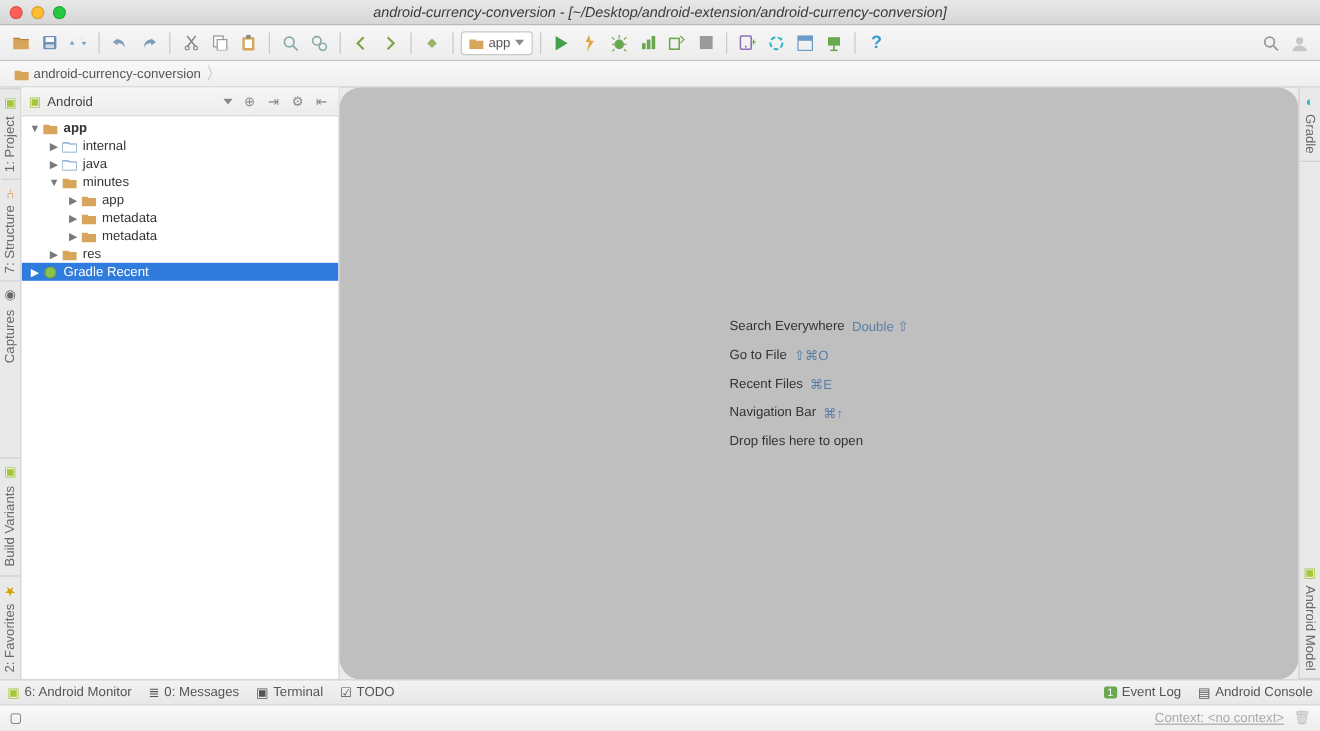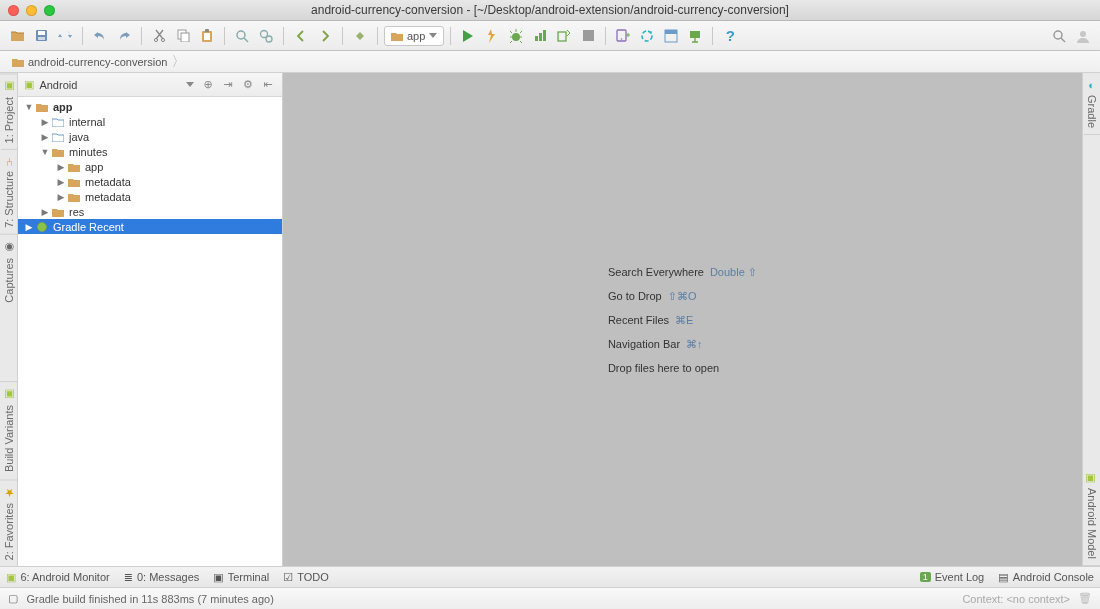--- a/index.html
+++ b/index.html
@@ -4,21 +4,21 @@
 <style>
 * { margin: 0; padding: 0; box-sizing: border-box; font-family: "Lucida Grande", "Helvetica Neue", Arial, sans-serif; font-size: 11px; -webkit-user-select: none; user-select: none; }
 body { background: #ececec; width: 1100px; height: 609px; overflow: hidden; display: flex; flex-direction: column; }
 svg { display: block; }
 
 
 .titlebar { height: 21px; background: linear-gradient(#e8e8e8,#d6d6d6); border-bottom: 1px solid #b8b8b8; display: flex; align-items: center; position: relative; }
 .traffic { display: flex; gap: 7px; padding-left: 8px; }
 .traffic span { width: 11px; height: 11px; border-radius: 50%; border: 0.5px solid rgba(0,0,0,.15); }
 .tl-close { background:#ff5f57; } .tl-min { background:#febc2e; } .tl-max { background:#28c840; }
-.titlebar-text { position: absolute; left: 0; right: 0; text-align: center; font-size: 12px; color: #3a3a3a; pointer-events: none; }
+.titlebar-text { position: absolute; left: 0; right: 0; text-align: center; font-size: 12px; color: #3a3a3a; pointer-events: none; font-style: italic; }
 
 
 .toolbar { height: 30px; background: linear-gradient(#f7f7f7,#ececec); border-bottom: 1px solid #c2c2c2; display: flex; align-items: center; padding: 0 6px; gap: 2px; }
 .tool-btn { width: 22px; height: 22px; display: flex; align-items: center; justify-content: center; border-radius: 3px; color:#6d6d6d; }
 .tool-sep { width: 1px; height: 18px; background: #c8c8c8; margin: 0 4px; }
 .run-config { height: 20px; display: flex; align-items: center; gap: 4px; padding: 0 6px; border: 1px solid #c8c8c8; border-radius: 3px; background: #fff; color:#555; }
 
 
 .navbar { height: 22px; background: linear-gradient(#f8f8f8,#efefef); border-bottom: 1px solid #d0d0d0; display: flex; align-items: center; padding-left: 6px; }
 .crumb { display: flex; align-items: center; gap: 4px; padding: 1px 6px; font-size: 11px; color:#555; }
@@ -46,34 +46,34 @@
 .node .arrow { width:10px; text-align:center; color:#7a7a7a; font-size:9px; }
 .node .icon { width:16px; display:flex; align-items:center; justify-content:center; }
 .node .label { margin-left:3px; }
 .node.sel { background:#2f7bde; color:#fff; }
 .node.sel .arrow { color:#fff; }
 .indent-0 { padding-left: 6px; }
 .indent-1 { padding-left: 22px; }
 .indent-2 { padding-left: 38px; }
 
 
-.editor { flex:1; background:#bfbfbf; display:flex; align-items:center; justify-content:center; }
+.editor { flex:1; background:#bfbfbf; display:flex; align-items:center; justify-content:center;border-radius:17px; }
 .hints { display:flex; flex-direction:column; gap:11px; }
 .hint-row { font-size:13px; color:#333; display:flex; gap:6px; }
 .hint-row .key { color:#5b7ea5; }
 
 
 .bottom-tabs { height:22px; background:linear-gradient(#f3f3f3,#e7e7e7); border-top:1px solid #cfcfcf; border-bottom:1px solid #cfcfcf; display:flex; align-items:center; padding:0 6px; gap:14px; font-size:11px; color:#555; }
 .bottom-tabs .tab { display:flex; align-items:center; gap:4px; }
 .bottom-tabs .spacer { flex:1; }
 
 
 .statusbar { height:21px; background:linear-gradient(#f9f9f9,#ededed); display:flex; align-items:center; padding:0 8px; gap:8px; font-size:11px; color:#666; }
 .statusbar .spacer { flex:1; }
-.statusbar .ctx { color:#aaa; }
+.statusbar .ctx { color:#aaa;text-decoration:underline; }
 
 
 .ficon svg { width:12px; height:10px; }
 .greencircle { width:10px; height:10px; border-radius:50%; background:conic-gradient(#8bc34a 0 100%); border:1px solid #7aa642; }
 .android-robot { color:#a4c639; }
 </style>
 </head>
 <body>
 
 <div class="titlebar">
@@ -394,21 +394,21 @@
     </div>
   </div>
 
   <div class="editor">
     <div class="hints">
       <div class="hint-row">
           <span>Search Everywhere</span>
           <span class="key">Double ⇧</span>
         </div>
       <div class="hint-row">
-          <span>Go to Drop</span>
+          <span>Go to File</span>
           <span class="key">⇧⌘O</span>
         </div>
       <div class="hint-row">
           <span>Recent Files</span>
           <span class="key">⌘E</span>
         </div>
       <div class="hint-row">
           <span>Navigation Bar</span>
           <span class="key">⌘↑</span>
         </div>
@@ -455,17 +455,16 @@
       <span>Event Log</span>
     </div>
   <div class="tab">
       <span>▤</span>
       <span>Android Console</span>
     </div>
 </div>
 
 <div class="statusbar">
   <span>▢</span>
-  <span>Gradle build finished in 11s 883ms (7 minutes ago)</span>
   <div class="spacer"></div>
   <span class="ctx">Context: &lt;no context&gt;</span>
   <span style="color:#bbb">🗑</span>
 </div>
 
 </body></html>

